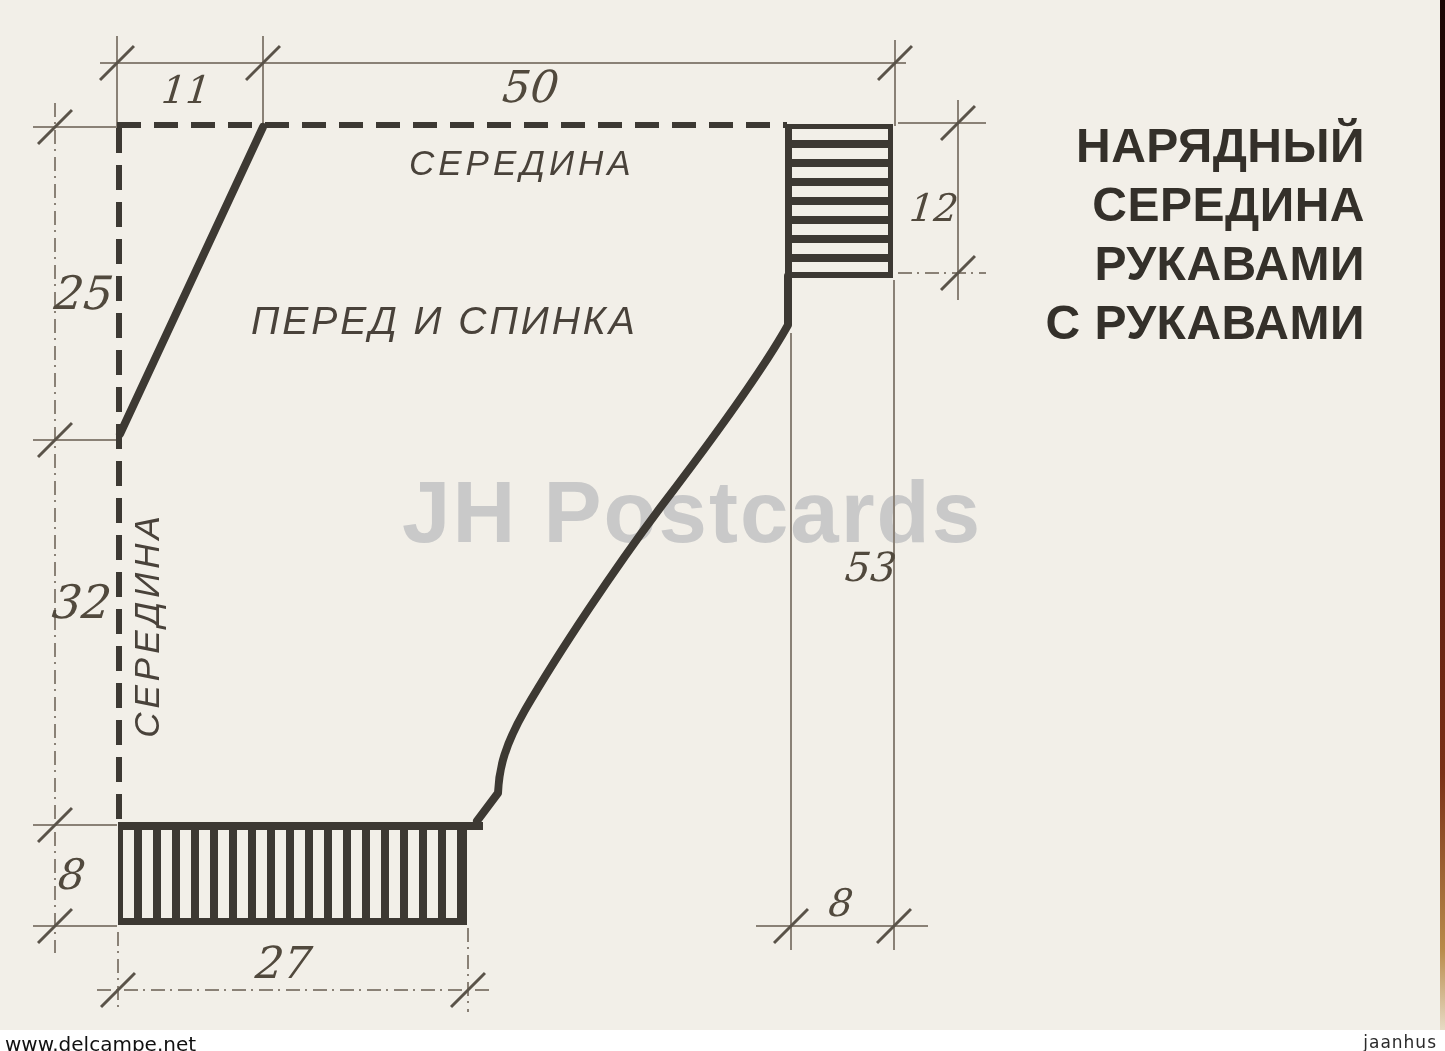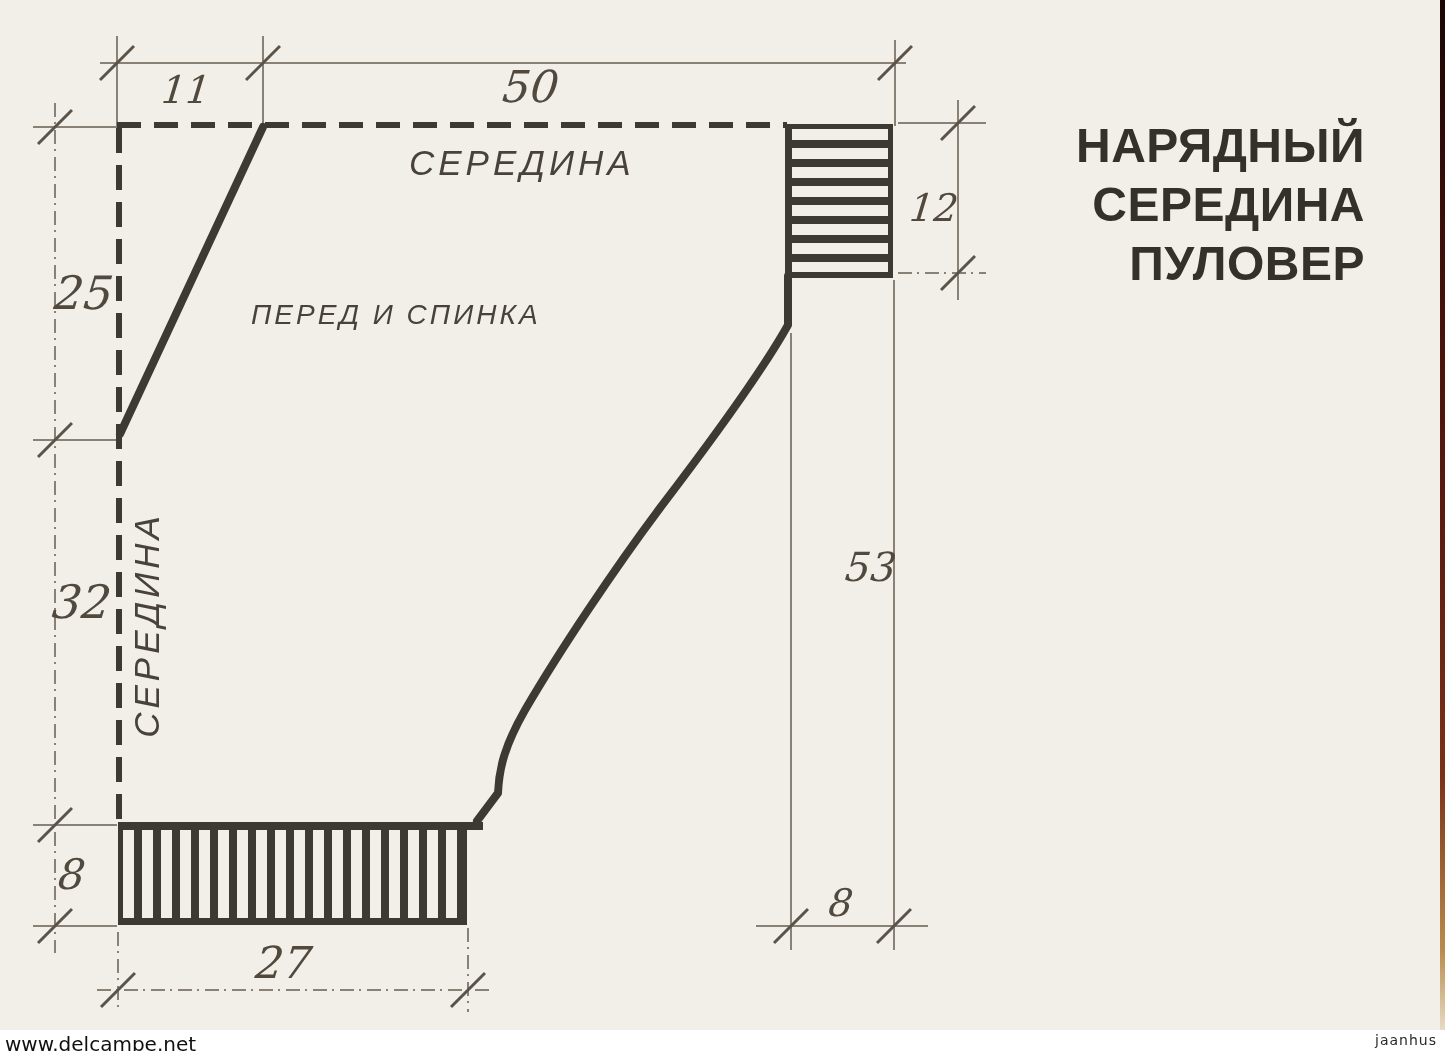--- a/index.html
+++ b/index.html
@@ -42,28 +42,29 @@
   
   .watermark{position:absolute;left:402px;top:462px;font-size:87px;font-weight:700;
              color:#c9c9c9;letter-spacing:2px;z-index:1;white-space:nowrap;
              font-family:"Liberation Sans",sans-serif;}
   
   .edge-right{position:absolute;right:0;top:0;width:5px;height:1032px;z-index:6;
     background:linear-gradient(to bottom,#1a0504 0%,#3f0f0a 25%,#5a1a10 50%,#7a3016 75%,#b98b4a 92%,#e8ddc8 100%);}
   .footer{position:absolute;left:0;top:1030px;width:1445px;height:21px;background:#ffffff;z-index:7;}
   .footer-left{position:absolute;left:5px;top:1032px;font-size:20px;color:#101010;z-index:8;
                font-family:"DejaVu Sans",sans-serif;}
-  .footer-right{position:absolute;right:8px;top:1032px;font-size:14px;color:#2a2a2a;z-index:8;
+  .footer-right{position:absolute;right:8px;top:1032px;font-size:17px;color:#2a2a2a;z-index:8;
                 letter-spacing:1px;font-family:"DejaVu Sans",sans-serif;}
 </style>
 </head>
 <body>
 
 <div class="card">
 
+  <div class="watermark">JH Postcards</div>
 
   <svg class="outline-svg" width="1445" height="1032" viewBox="0 0 1445 1032">
 
     <path d="M 263 127 L 120 434" stroke="#3d3933" stroke-width="8" fill="none" stroke-linecap="round"></path>
 
     <path d="M 788 276 L 788 325 C 760 375 712 440 660 508 C 615 568 560 650 525 710 C 505 745 499 768 498 793 L 477 821" stroke="#3d3933" stroke-width="8" fill="none" stroke-linecap="round" stroke-linejoin="round"></path>
   </svg>
 
   <div class="inkdash-h" style="left:117px;top:122px;width:670px;"></div>
   <div class="inkdash-v" style="left:116px;top:128px;width:6px;height:696px;"></div>
@@ -114,27 +115,28 @@
   <div class="dim" style="left:531px;top:86px;font-size:44px;">50</div>
   <div class="dim" style="left:84px;top:293px;font-size:46px;">25</div>
   <div class="dim" style="left:934px;top:208px;font-size:38px;">12</div>
   <div class="dim" style="left:82px;top:602px;font-size:46px;">32</div>
   <div class="dim" style="left:871px;top:567px;font-size:40px;">53</div>
   <div class="dim" style="left:72px;top:874px;font-size:42px;">8</div>
   <div class="dim" style="left:841px;top:903px;font-size:38px;">8</div>
   <div class="dim" style="left:284px;top:962px;font-size:44px;">27</div>
 
   <div class="hand" style="left:409px;top:143px;font-size:35px;">СЕРЕДИНА</div>
-  <div class="hand" style="left:251px;top:299px;font-size:28px;letter-spacing:3px;">ПЕРЕД И СПИНКА</div>
+  <div class="hand" style="left:251px;top:299px;font-size:39px;letter-spacing:3px;">ПЕРЕД И СПИНКА</div>
   <div class="hand" style="left:147px;top:625px;font-size:35px;transform:translate(-50%,-50%) rotate(-90deg);">СЕРЕДИНА</div>
 
   <div class="title">
     <div>НАРЯДНЫЙ</div>
     <div>СЕРЕДИНА</div>
-    <div>ПУЛОВЕР</div>
+    <div>РУКАВАМИ</div>
+    <div>С РУКАВАМИ</div>
   </div>
 
   <div class="edge-right"></div>
   <div class="footer"></div>
   <div class="footer-left">www.delcampe.net</div>
   <div class="footer-right">jaanhus</div>
 
 </div>
 
 </body></html>

